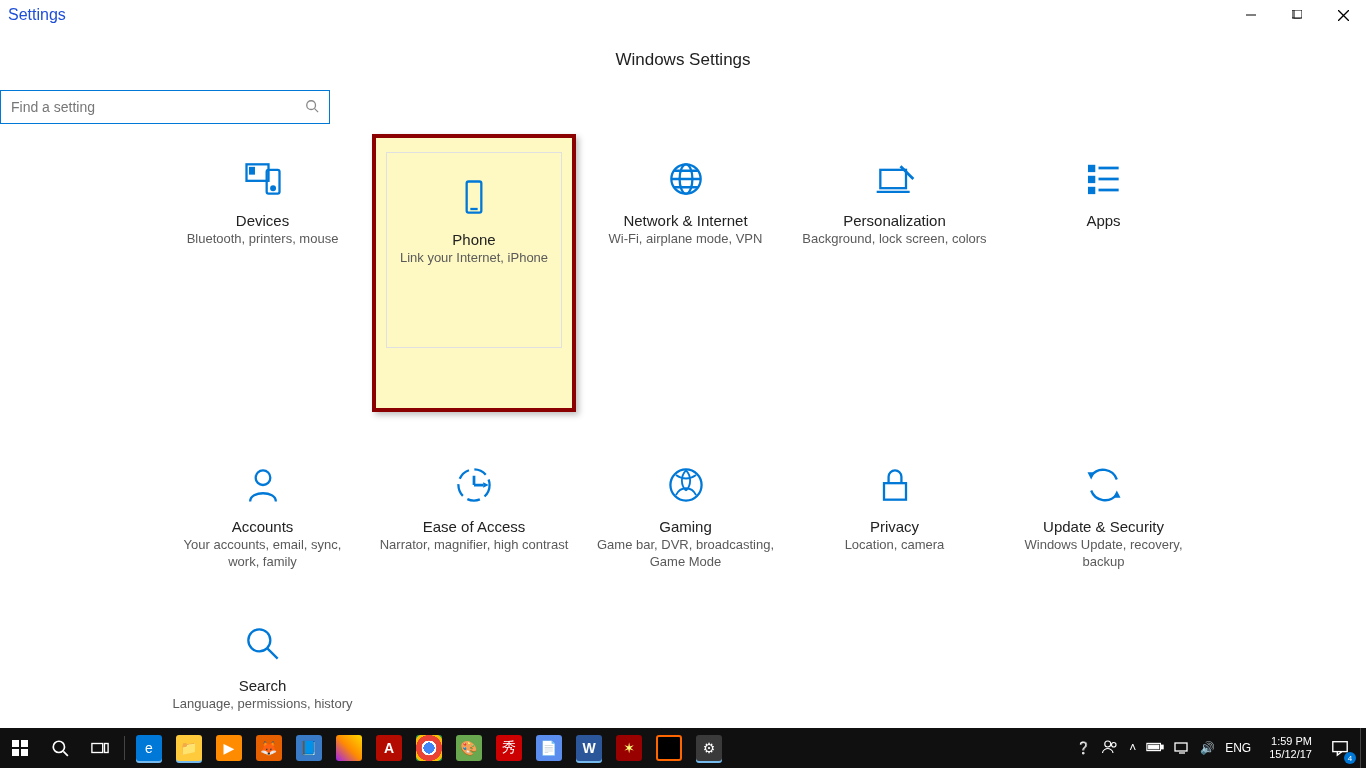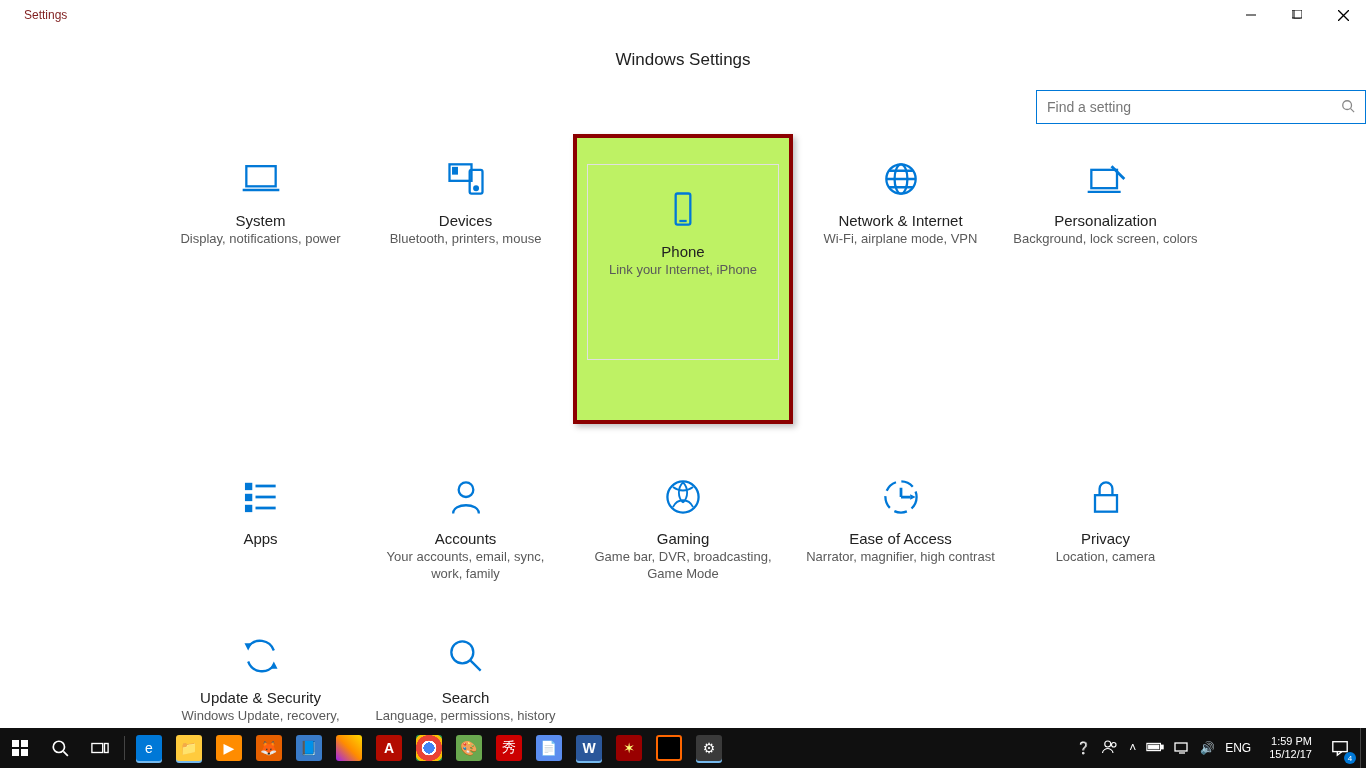--- a/index.html
+++ b/index.html
@@ -8,41 +8,41 @@
     background: #fff;
     width: 1366px;
     height: 768px;
     overflow: hidden;
     position: relative;
   }
   .titlebar {
     height: 30px;
     display: flex;
     align-items: center;
-    padding-left: 24px;
-    font-size: 12px;
-    color: #7f1d1d;
+    padding-left: 8px;
+    font-size: 16px;
+    color: #1d4ed8;
   }
   .titlebar .title { flex: 0 0 auto; }
   .titlebar .spacer { flex: 1; }
   .win-controls { display: flex; }
   .win-btn {
     width: 46px; height: 30px;
     display:flex; align-items:center; justify-content:center;
     font-size: 14px; color:#000;
   }
   .page-title {
     text-align:center;
     font-size: 17px;
     font-weight: 400;
     color:#222;
     margin-top: 20px;
   }
   .search-wrap {
-    display:flex; justify-content:flex-end; margin-top: 20px;
+    display:flex; justify-content:flex-start; margin-top: 20px;
   }
   .search {
     width: 330px; height: 34px;
     border: 1px solid #0078D7;
     display:flex; align-items:center;
     padding: 0 10px;
   }
   .search input {
     flex:1; border:none; outline:none; font-size:14px;
     color:#333; background:transparent;
@@ -73,25 +73,25 @@
   .tile h3 {
     font-size: 15px; font-weight: 500; color:#222;
     margin-top: 8px;
   }
   .tile p {
     font-size: 13px; color:#5a5a5a; line-height: 1.3;
     margin-top: 2px;
   }
   .phone-tile {
     border: 4px solid #8B0000;
-    padding: 26px 2px 60px;
+    padding: 14px 2px 60px;
     box-shadow: 3px 3px 6px rgba(0,0,0,0.25);
-    background:#bef264;
+    background:#fef9c3;
     position:relative;
-    width: 220px;
+    width: 204px;
     margin-top: -20px;
   }
   .phone-inner {
     border: 1px solid #e0e0e0;
     margin: 0 8px;
     padding: 20px 4px 80px;
   }
   
   .taskbar {
     position:absolute; left:0; right:0; bottom:0;
@@ -172,30 +172,20 @@
       <svg width="14" height="14" viewBox="0 0 16 16" fill="none" stroke="#888" stroke-width="1.5">
           <circle cx="7" cy="7" r="5"></circle>
           <path d="M11 11 L15 15"></path>
         </svg>
     </span>
   </div>
 </div>
 
 <div class="grid">
 
-  <div class="tile">
-    <div class="icon">
-      <svg viewBox="0 0 48 48" fill="none" stroke="#0078D7" stroke-width="2.5">
-          <rect x="8" y="10" width="32" height="22"></rect>
-          <path d="M4 36 H44"></path>
-        </svg>
-    </div>
-    <h3>System</h3>
-    <p>Display, notifications, power</p>
-  </div>
 
   <div class="tile">
     <div class="icon">
       <svg viewBox="0 0 48 48" fill="none" stroke="#0078D7" stroke-width="2.5">
           <rect x="6" y="8" width="24" height="18"></rect>
           <rect x="10" y="12" width="4" height="2" fill="#0078D7"></rect>
           <rect x="10" y="16" width="4" height="2" fill="#0078D7"></rect>
           <rect x="28" y="14" width="14" height="26" rx="2"></rect>
           <circle cx="35" cy="34" r="2" fill="#0078D7"></circle>
         </svg>
@@ -265,38 +255,38 @@
         </svg>
     </div>
     <h3>Accounts</h3>
     <p>Your accounts, email, sync, work, family</p>
   </div>
 
 
   <div class="tile">
     <div class="icon">
       <svg viewBox="0 0 48 48" fill="none" stroke="#0078D7" stroke-width="2.5">
-          <circle cx="24" cy="24" r="17"></circle>
-          <path d="M13 13 C20 18 28 18 35 13 M13 35 C18 25 30 25 35 35 M24 8 C18 14 18 24 24 30 M24 8 C30 14 30 24 24 30" stroke-width="2"></path>
-        </svg>
-    </div>
-    <h3>Gaming</h3>
-    <p>Game bar, DVR, broadcasting, Game Mode</p>
-  </div>
-
-  <div class="tile">
-    <div class="icon">
-      <svg viewBox="0 0 48 48" fill="none" stroke="#0078D7" stroke-width="2.5">
           <circle cx="24" cy="24" r="17" stroke-dasharray="14 6"></circle>
           <path d="M24 24 V14 M24 24 L34 24" stroke-width="3"></path>
           <polygon points="34,21 40,24 34,27" fill="#0078D7" stroke="none"></polygon>
         </svg>
     </div>
     <h3>Ease of Access</h3>
     <p>Narrator, magnifier, high contrast</p>
+  </div>
+
+  <div class="tile">
+    <div class="icon">
+      <svg viewBox="0 0 48 48" fill="none" stroke="#0078D7" stroke-width="2.5">
+          <circle cx="24" cy="24" r="17"></circle>
+          <path d="M13 13 C20 18 28 18 35 13 M13 35 C18 25 30 25 35 35 M24 8 C18 14 18 24 24 30 M24 8 C30 14 30 24 24 30" stroke-width="2"></path>
+        </svg>
+    </div>
+    <h3>Gaming</h3>
+    <p>Game bar, DVR, broadcasting, Game Mode</p>
   </div>
 
   <div class="tile">
     <div class="icon">
       <svg viewBox="0 0 48 48" fill="none" stroke="#0078D7" stroke-width="2.5">
           <rect x="12" y="22" width="24" height="18"></rect>
           <path d="M17 22 V15 a7 7 0 0 1 14 0 V22"></path>
         </svg>
     </div>
     <h3>Privacy</h3>

